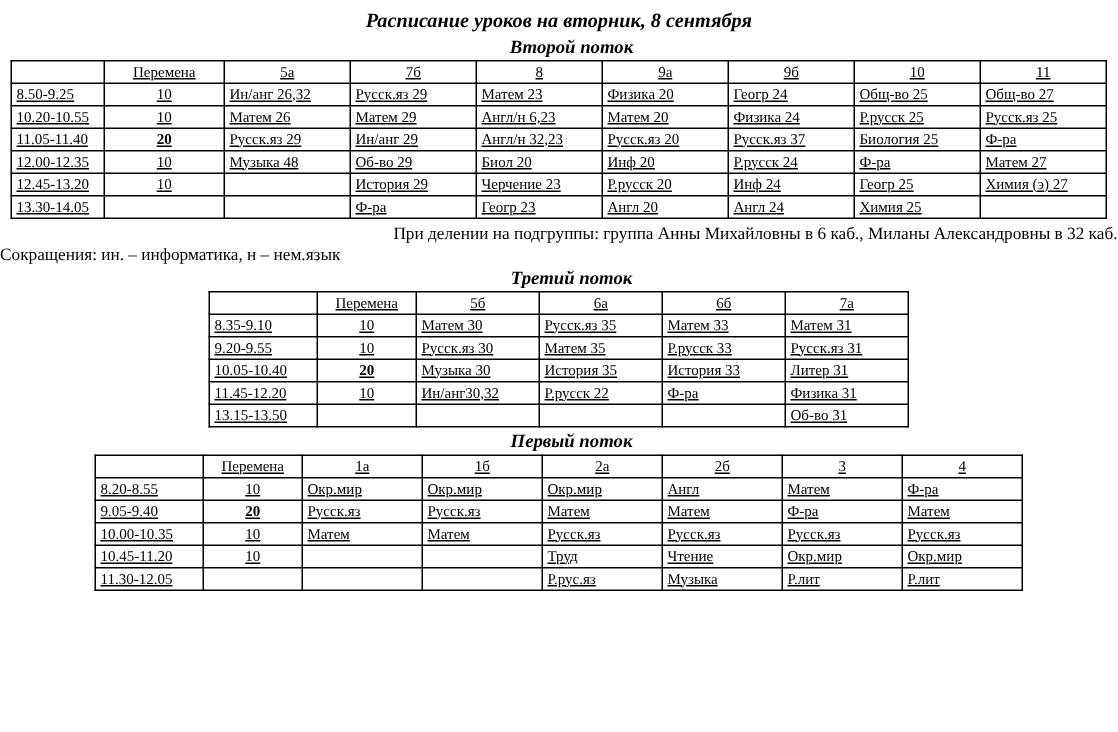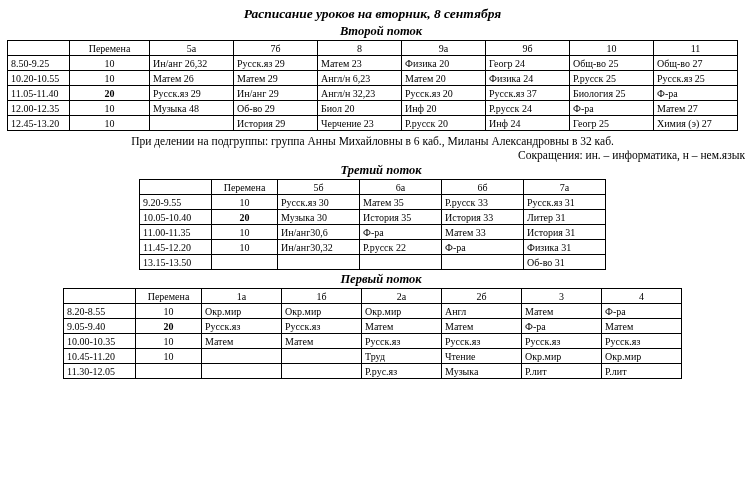--- a/index.html
+++ b/index.html
@@ -59,32 +59,33 @@
     font-weight: bold;
   }
   td.hdr {
     text-align: center;
     font-weight: normal;
   }
   td.lesson {
     text-align: left;
   }
   .note {
-    text-align: center;
+    text-align: right;
     font-size: 11.5px;
     margin: 4px 0 2px 0;
   }
   .note2 {
-    text-align: right;
+    text-align: left;
     font-size: 11.5px;
     margin: 2px 0 2px 0;
   }
   .tbl-wrap {
     display: flex;
     justify-content: flex-end;
+    text-decoration: underline;
   }
   
   .flow2 col.c-time { width: 62px; }
   .flow2 col.c-break { width: 80px; }
   .flow2 col.c-cls { width: 84px; }
 
   .flow3 col.c-time { width: 72px; }
   .flow3 col.c-break { width: 66px; }
   .flow3 col.c-cls { width: 82px; }
 
@@ -173,20 +174,31 @@
           <td class="time">12.45-13.20</td>
           <td class="break">10</td>
           <td class="lesson"></td>
           <td class="lesson">История  29</td>
           <td class="lesson">Черчение 23</td>
           <td class="lesson">Р.русск  20</td>
           <td class="lesson">Инф          24</td>
           <td class="lesson">Геогр       25</td>
           <td class="lesson">Химия (э) 27</td>
         </tr>
+        <tr>
+          <td class="time">13.30-14.05</td>
+          <td class="break"></td>
+          <td class="lesson"></td>
+          <td class="lesson">Ф-ра</td>
+          <td class="lesson">Геогр       23</td>
+          <td class="lesson">Англ         20</td>
+          <td class="lesson">Англ         24</td>
+          <td class="lesson">Химия       25</td>
+          <td class="lesson"></td>
+        </tr>
       </tbody>
     </table>
   </div>
 
   <div class="note">При делении на подгруппы: группа Анны Михайловны в 6 каб., Миланы Александровны в 32 каб.</div>
   <div class="note2">Сокращения: ин. – информатика, н – нем.язык</div>
 
   <div class="section-title">Третий поток</div>
   <div class="tbl-wrap">
     <table class="sched flow3">
@@ -201,42 +213,42 @@
       <tbody>
         <tr>
           <td class="hdr"></td>
           <td class="hdr">Перемена</td>
           <td class="hdr">5б</td>
           <td class="hdr">6а</td>
           <td class="hdr">6б</td>
           <td class="hdr">7а</td>
         </tr>
         <tr>
+          <td class="time">8.35-9.10</td>
+          <td class="break">10</td>
+          <td class="lesson">Матем   30</td>
+          <td class="lesson">Русск.яз 35</td>
+          <td class="lesson">Матем      33</td>
+          <td class="lesson">Матем   31</td>
+        </tr>
+        <tr>
           <td class="time">9.20-9.55</td>
           <td class="break">10</td>
           <td class="lesson">Русск.яз 30</td>
           <td class="lesson">Матем     35</td>
           <td class="lesson">Р.русск    33</td>
           <td class="lesson">Русск.яз 31</td>
         </tr>
         <tr>
           <td class="time">10.05-10.40</td>
           <td class="break bold">20</td>
           <td class="lesson">Музыка  30</td>
           <td class="lesson">История 35</td>
           <td class="lesson">История 33</td>
           <td class="lesson">Литер     31</td>
-        </tr>
-        <tr>
-          <td class="time">11.00-11.35</td>
-          <td class="break">10</td>
-          <td class="lesson">Ин/анг30,6</td>
-          <td class="lesson">Ф-ра</td>
-          <td class="lesson">Матем      33</td>
-          <td class="lesson">История 31</td>
         </tr>
         <tr>
           <td class="time">11.45-12.20</td>
           <td class="break">10</td>
           <td class="lesson">Ин/анг30,32</td>
           <td class="lesson">Р.русск 22</td>
           <td class="lesson">Ф-ра</td>
           <td class="lesson">Физика   31</td>
         </tr>
         <tr>

